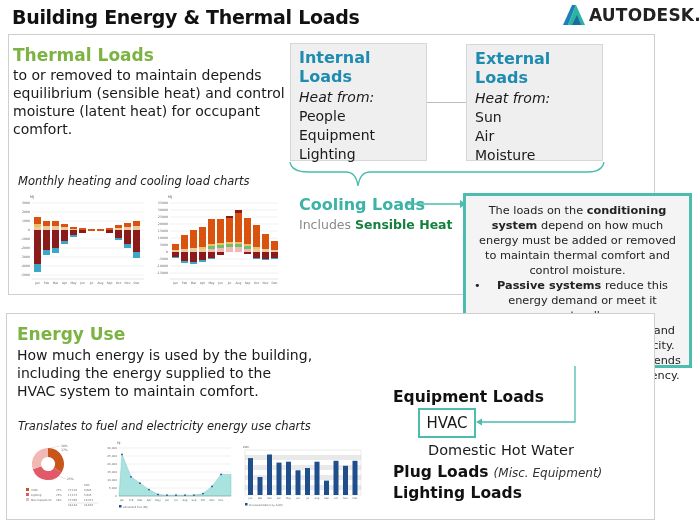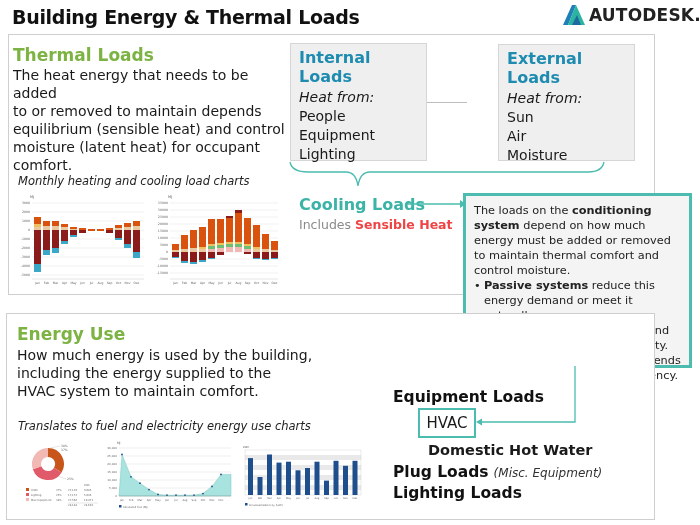--- a/index.html
+++ b/index.html
@@ -21,25 +21,25 @@
   .green-heading { color: #7cb342; font-weight: bold; font-size: 17px; }
   .body-text { font-size: 14px; line-height: 18px; color: #1a1a1a; }
   .caption { font-size: 11.5px; font-style: italic; color: #222; }
   .gray-box {
     background: #efefef; border: 1px solid #d6d6d6; padding: 4px 8px;
   }
   .blue-heading { color: #1e8bb0; font-weight: bold; font-size: 16px; }
   .box-line { font-size: 14px; line-height: 19px; color: #1a1a1a; }
   .teal-heading { color: #3bb3a6; font-weight: bold; font-size: 16px; line-height: 21px; }
   .gray-text { color: #8a8a8a; font-size: 12.5px; line-height: 17px; }
-  .gray-text b { color: #ef4444; }
+  .gray-text b { color: #15803d; }
   .cond-box {
     left: 463px; top: 193px; width: 229px; height: 175px;
     border: 3px solid #4bbcae; background: #f4f4f4;
-    padding: 7px 8px 6px 8px; font-size: 11.3px; line-height: 15px; color: #222;
+    padding: 7px 8px 6px 8px; font-size: 11.3px; line-height: 15px; color: #222; text-align: center;
   }
   .cond-box ul { list-style: none; }
   .cond-box li { position: relative; padding-left: 10px; }
   .cond-box li::before { content: "•"; position: absolute; left: 0; top: 0; }
   .bold-label { font-weight: bold; font-size: 15.5px; color: #111; }
   .hvac-box {
     left: 418px; top: 408px; width: 58px; height: 30px;
     border: 2px solid #4bbcae; background: #fff;
     font-size: 15px; display: flex; align-items: center; justify-content: center;
   }
@@ -55,21 +55,20 @@
     <polygon points="5,20 13,0 22,20" fill="#2bb5a0"></polygon>
     <polygon points="9,20 14,10 18,20" fill="#1c6aa0"></polygon>
   </svg>
   <span class="logo-text">AUTODESK.</span>
 </div>
 
 <div class="abs panel panel-top"></div>
 
 <div class="abs green-heading" style="left:13px; top:45px;">Thermal Loads</div>
 <div class="abs body-text" style="left:13px; top:66px; width:275px;">
-  <div>The heat energy that needs to be added</div>
   <div>to or removed to maintain depends</div>
   <div>equilibrium (sensible heat) and control</div>
   <div>moisture (latent heat) for occupant</div>
   <div>comfort.</div>
 </div>
 <div class="abs caption" style="left:18px; top:174px;">Monthly heating and cooling load charts</div>
 
 <svg class="abs" style="left:12px; top:193px;" width="135" height="95" viewBox="0 0 135 95">
   <text x="18" y="5" font-size="3.5" fill="#555">MJ</text>
   <g stroke="#e3e3e3" stroke-width="0.5">
@@ -282,21 +281,21 @@
 <div class="abs gray-box" style="left:290px; top:43px; width:137px; height:118px;">
   <div class="blue-heading">Internal Loads</div>
   <div class="box-line" style="font-style:italic; margin-top:2px;">Heat from:</div>
   <div class="box-line">People</div>
   <div class="box-line">Equipment</div>
   <div class="box-line">Lighting</div>
 </div>
 
 <div class="abs" style="left:427px; top:102px; width:40px; height:1px; background:#bdbdbd;"></div>
 
-<div class="abs gray-box" style="left:466px; top:44px; width:137px; height:117px;margin-left:32px;">
+<div class="abs gray-box" style="left:466px; top:44px; width:137px; height:117px;">
   <div class="blue-heading">External Loads</div>
   <div class="box-line" style="font-style:italic; margin-top:2px;">Heat from:</div>
   <div class="box-line">Sun</div>
   <div class="box-line">Air</div>
   <div class="box-line">Moisture</div>
 </div>
 
 <svg class="abs" style="left:288px; top:160px;" width="320" height="30" viewBox="0 0 320 30">
   <path d="M2,2 Q4,12 20,12 L58,12 Q68,12 70,26 Q72,12 82,12 L300,12 Q314,12 316,2" fill="none" stroke="#4bbcae" stroke-width="1.3"></path>
 </svg>
@@ -459,18 +458,18 @@
 </svg>
 
 <div class="abs bold-label" style="left:393px; top:388px;">Equipment Loads</div>
 <div class="abs hvac-box">HVAC</div>
 
 <svg class="abs" style="left:474px; top:366px;" width="106" height="60" viewBox="0 0 106 60">
   <polyline points="101,0 101,56 8,56" fill="none" stroke="#4bbcae" stroke-width="1.3"></polyline>
   <polygon points="8,52.5 2,56 8,59.5" fill="#4bbcae"></polygon>
 </svg>
 
-<div class="abs" style="left:428px; top:442px; font-size:14.5px;font-weight:bold;">Domestic Hot Water</div>
+<div class="abs" style="left:428px; top:442px; font-size:14.5px;">Domestic Hot Water</div>
 <div class="abs" style="left:393px; top:462px;">
   <span class="bold-label">Plug Loads</span>
   <span style="font-style:italic; font-size:12px; color:#333;">(Misc. Equipment)</span>
 </div>
 <div class="abs bold-label" style="left:393px; top:484px;">Lighting Loads</div>
 
 </body></html>

